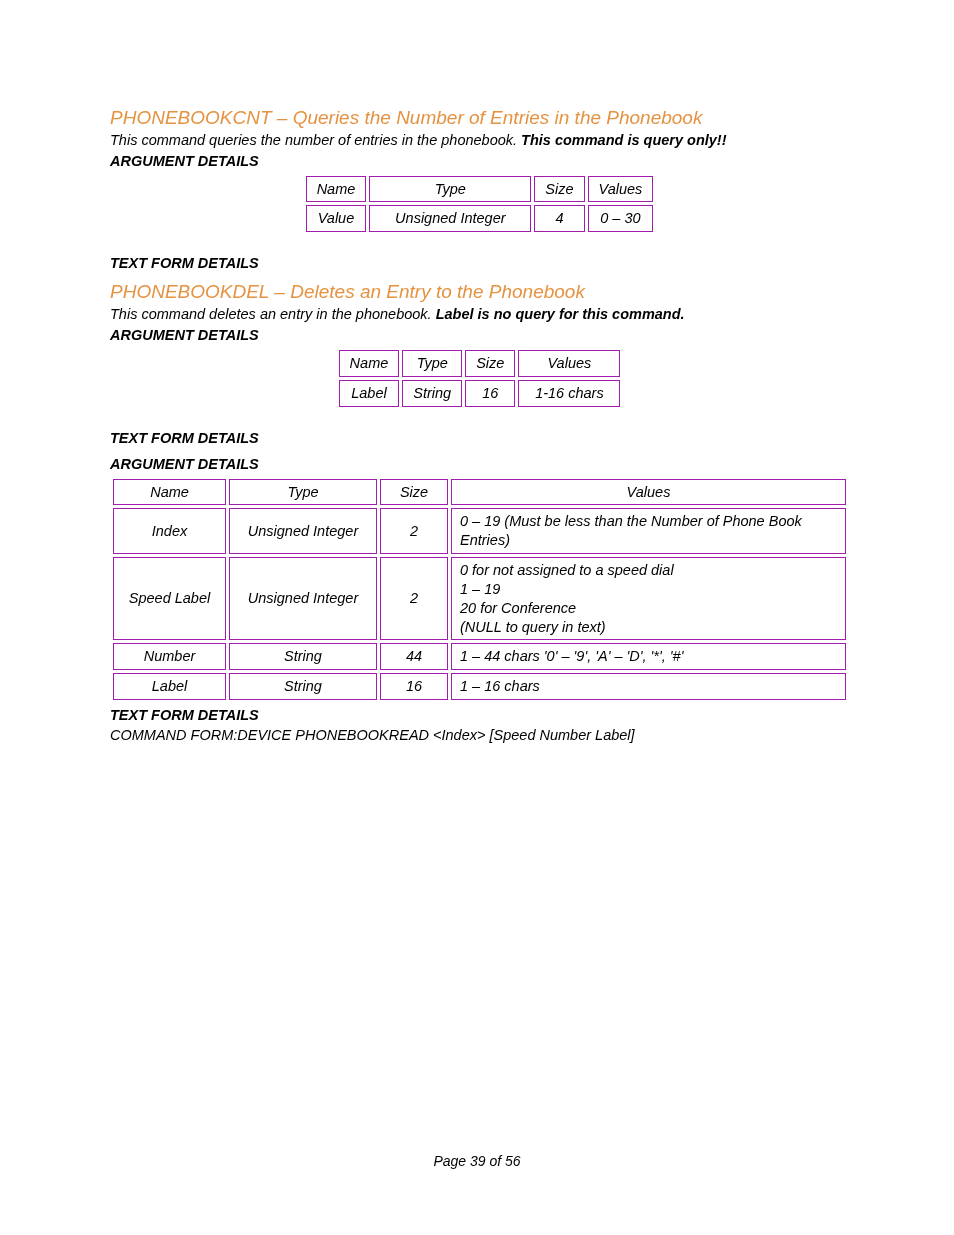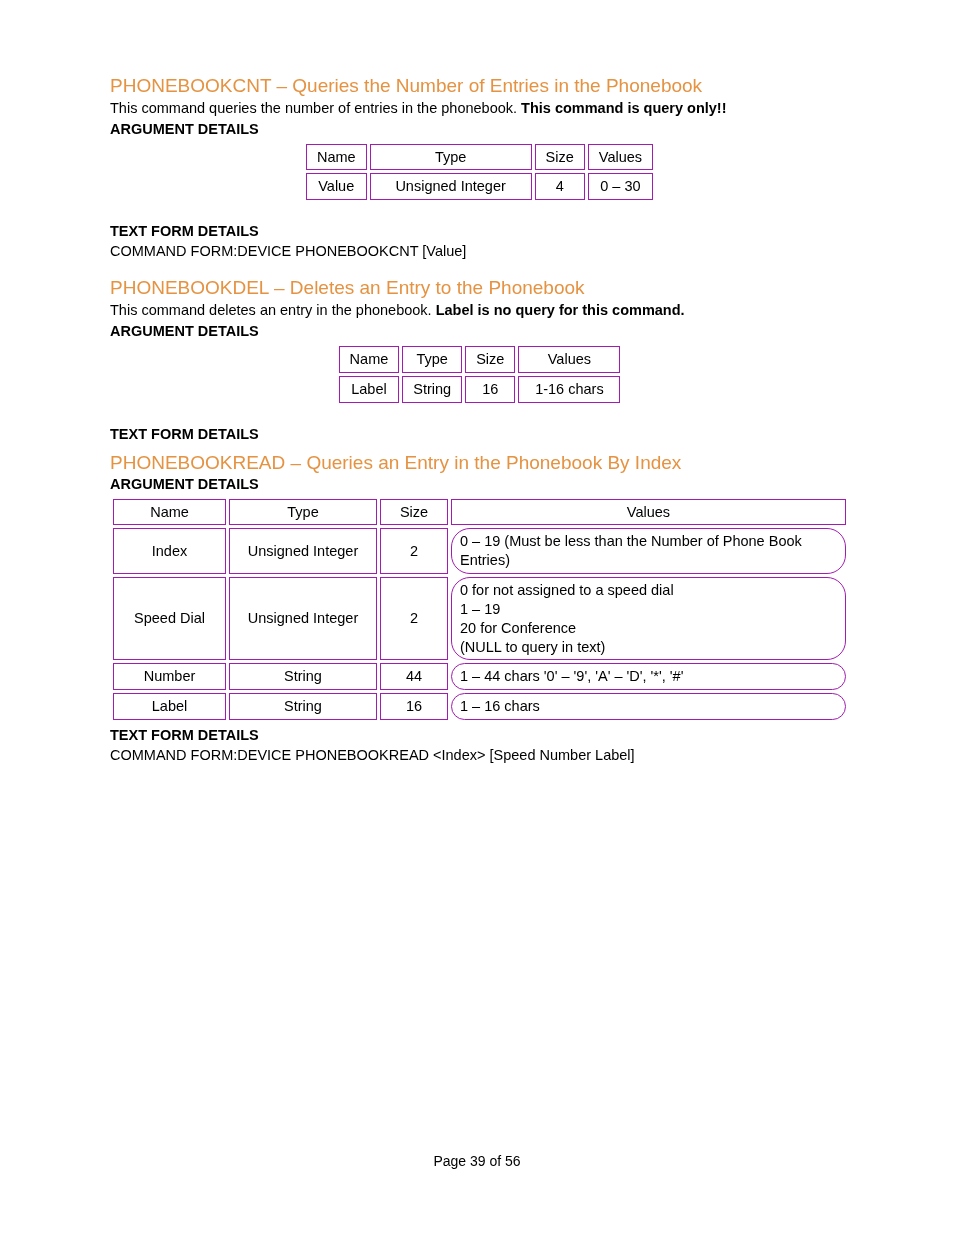--- a/index.html
+++ b/index.html
@@ -5,24 +5,25 @@
   body {
     margin: 0;
     padding: 0;
     font-family: Arial, Helvetica, sans-serif;
     font-size: 14.5px;
     color: #000;
     background: #fff;
     width: 954px;
   }
   .page {
-    padding: 75px 105px 60px 110px;
+    padding: 107px 105px 60px 110px;
     box-sizing: border-box;
     position: relative;
     min-height: 1235px;
+    font-style: italic;
   }
   h2 {
     color: #e59241;
     font-weight: normal;
     font-size: 19px;
     margin: 0 0 2px 0;
   }
   .desc {
     margin: 0 0 2px 0;
     line-height: 1.35;
@@ -42,21 +43,20 @@
   th, td {
     border: 1px solid #a21caf;
     padding: 3px 10px;
     font-weight: normal;
     text-align: center;
     vertical-align: middle;
     line-height: 1.3;
   }
   .left-cell {
     text-align: left;
-    border-radius: 19px;
   }
   .text-form {
     margin: 0 0 18px 0;
   }
   .block {
     margin-bottom: 10px;
   }
   .footer {
     position: absolute;
     bottom: 66px;
@@ -97,21 +97,20 @@
       </tr>
       <tr>
         <td>Value</td>
         <td>Unsigned Integer</td>
         <td>4</td>
         <td>0 – 30</td>
       </tr>
     </tbody>
       </table>
     <p class="section-label">TEXT FORM DETAILS</p>
-    <p class="text-form">COMMAND FORM:DEVICE PHONEBOOKCNT [Value]</p>
   </div>
 
   <div class="block">
     <h2>PHONEBOOKDEL – Deletes an Entry to the Phonebook</h2>
     <p class="desc">
       <span>This command deletes an entry in the phonebook. </span><span class="bold">Label is no query for this command.</span>
     </p>
     <p class="section-label">ARGUMENT DETAILS</p>
     <table>
       <tbody>
@@ -126,38 +125,37 @@
         <td>String</td>
         <td>16</td>
         <td>1-16 chars</td>
       </tr>
     </tbody>
       </table>
     <p class="section-label">TEXT FORM DETAILS</p>
   </div>
 
   <div class="block">
-    <h2>PHONEBOOKREAD – Queries an Entry in the Phonebook By Index</h2>
     <p class="section-label">ARGUMENT DETAILS</p>
     <table class="table-wide">
       <tbody>
           <tr>
         <th class="c-name">Name</th>
         <th class="c-type">Type</th>
         <th class="c-size">Size</th>
         <th>Values</th>
       </tr>
       <tr>
         <td>Index</td>
         <td>Unsigned Integer</td>
         <td>2</td>
         <td class="left-cell">0 – 19 (Must be less than the Number of Phone Book Entries)</td>
       </tr>
       <tr>
-        <td>Speed Dial</td>
+        <td>Speed Label</td>
         <td>Unsigned Integer</td>
         <td>2</td>
         <td class="left-cell">
           <span>0 for not assigned to a speed dial</span><br>
           <span>1 – 19</span><br>
           <span>20 for Conference</span><br>
           <span>(NULL to query in text)</span>
         </td>
       </tr>
       <tr>

